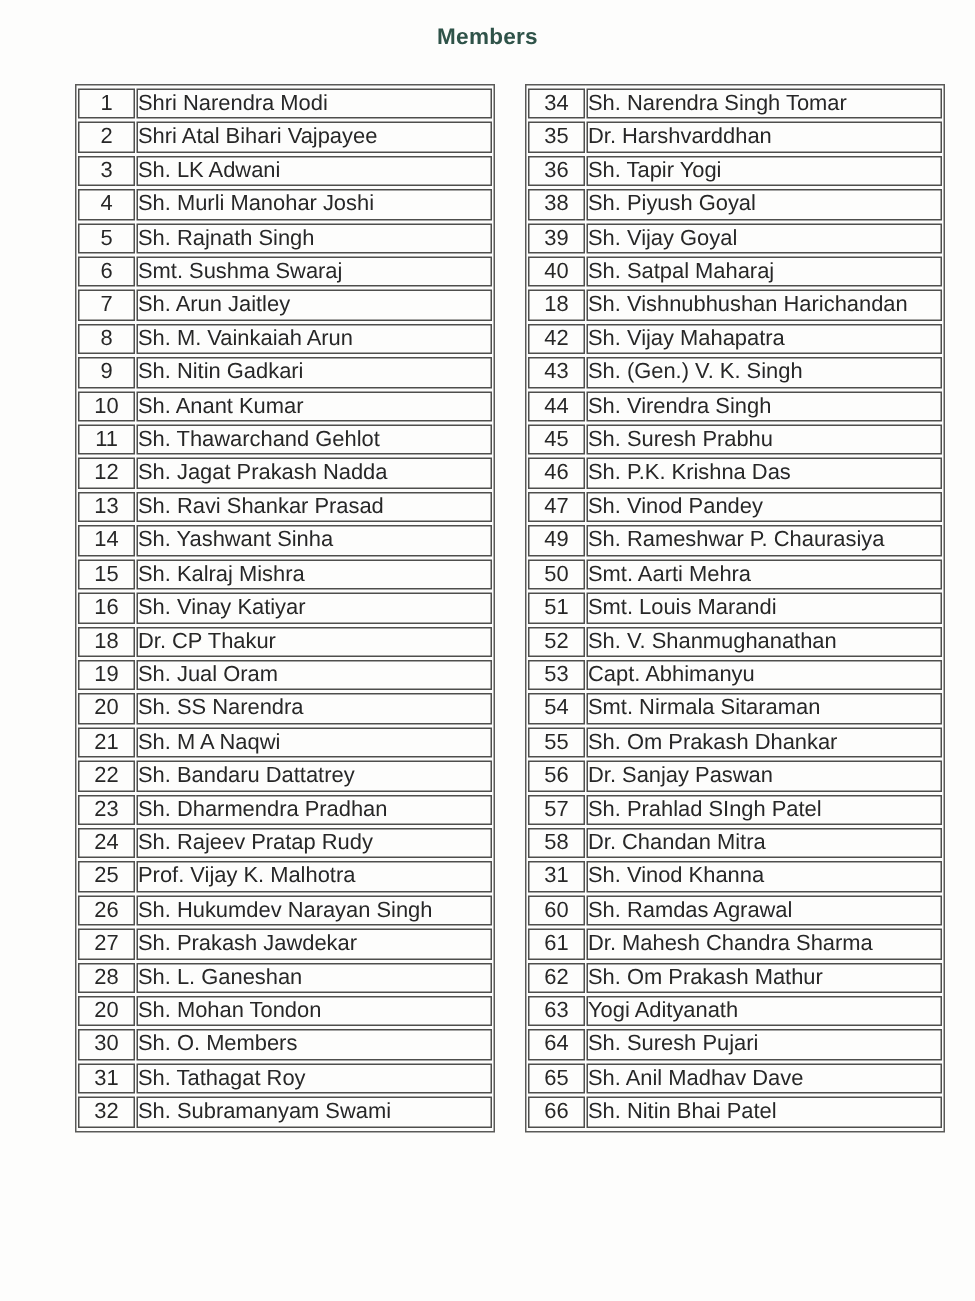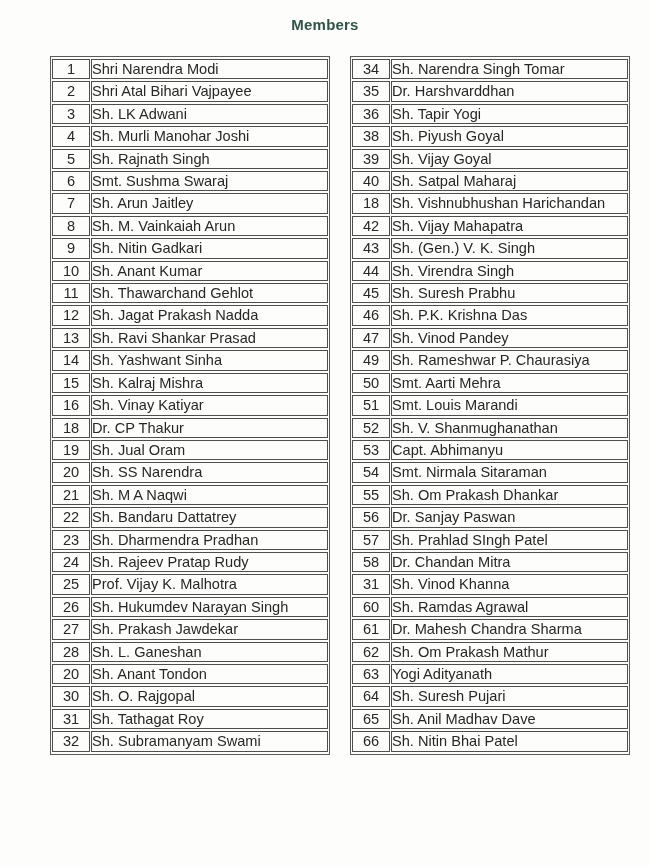--- a/index.html
+++ b/index.html
@@ -169,25 +169,25 @@
           <tr>
             <td class="num">27</td>
             <td class="name">Sh. Prakash Jawdekar</td>
           </tr>
           <tr>
             <td class="num">28</td>
             <td class="name">Sh. L. Ganeshan</td>
           </tr>
           <tr>
             <td class="num">20</td>
-            <td class="name">Sh. Anant Tondon</td>
+            <td class="name">Sh. Mohan Tondon</td>
           </tr>
           <tr>
             <td class="num">30</td>
-            <td class="name">Sh. O. Rajgopal</td>
+            <td class="name">Sh. O. Members</td>
           </tr>
           <tr>
             <td class="num">31</td>
             <td class="name">Sh. Tathagat Roy</td>
           </tr>
           <tr>
             <td class="num">32</td>
             <td class="name">Sh. Subramanyam Swami</td>
           </tr>
         </tbody>

